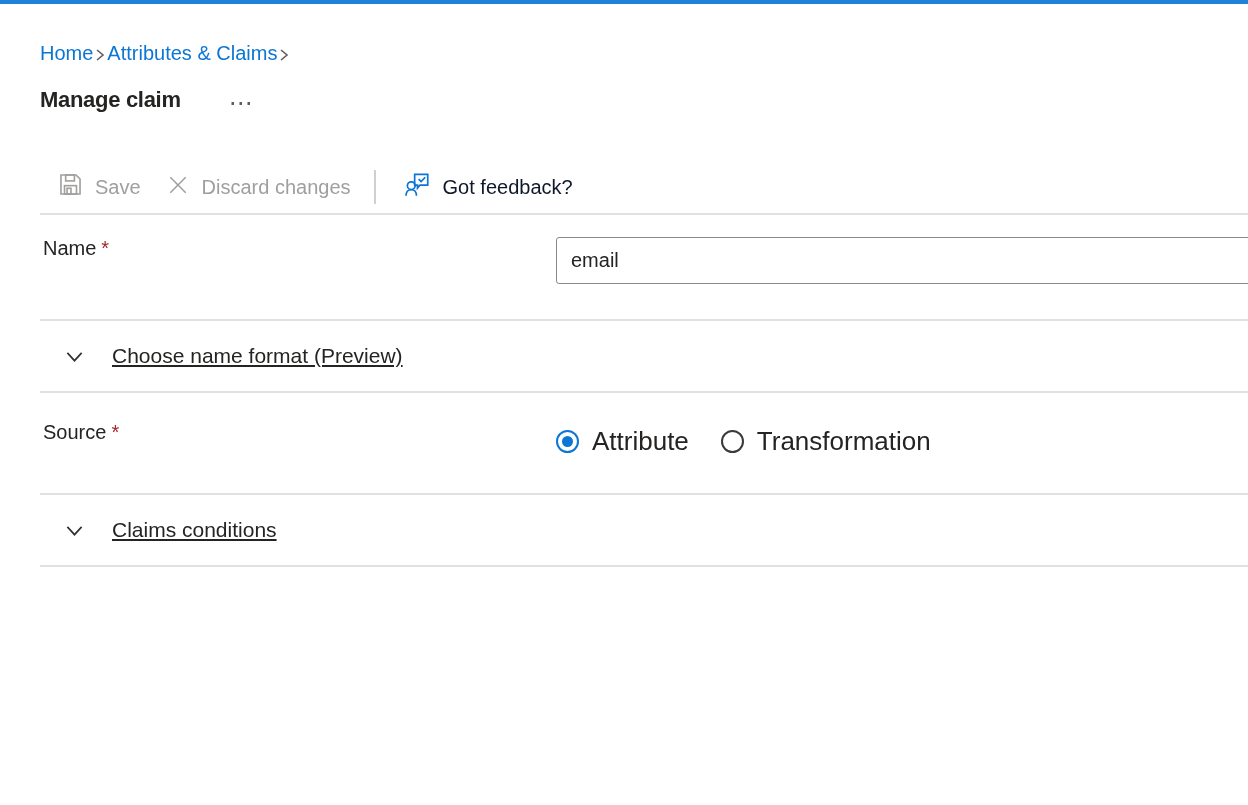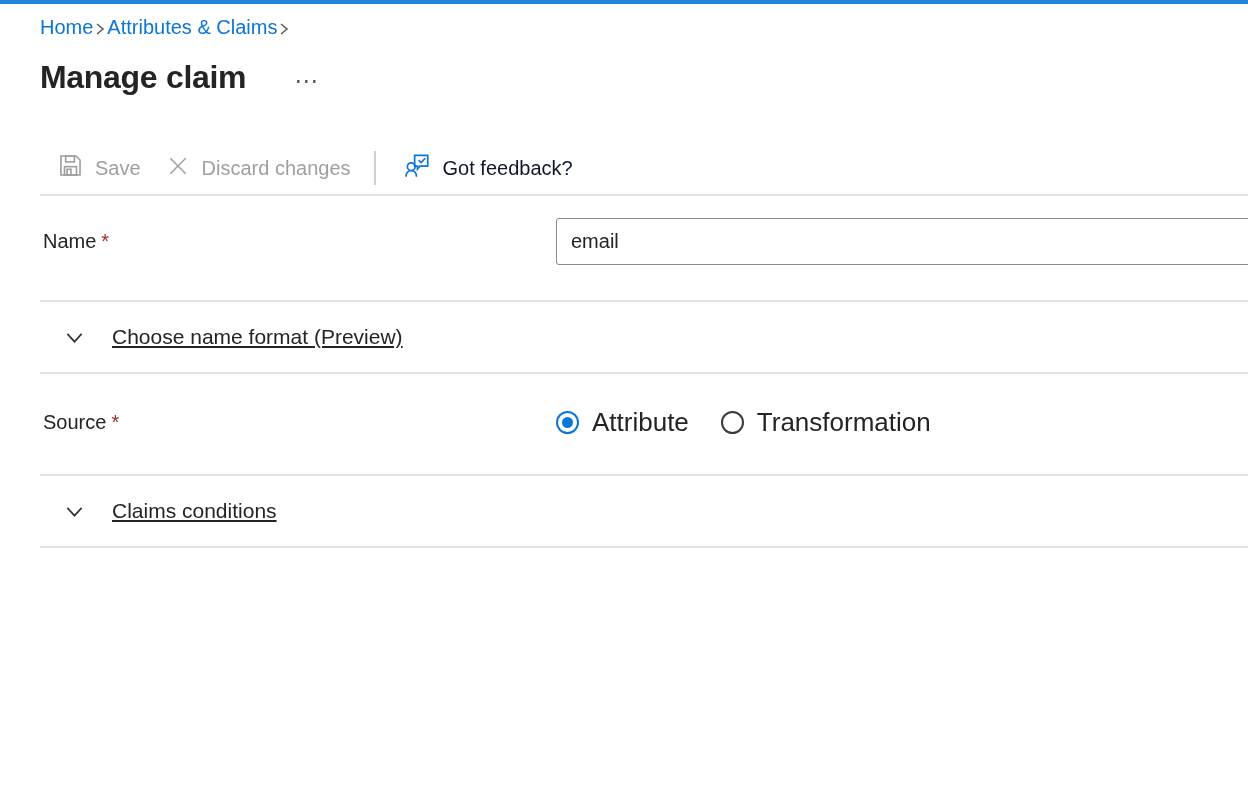--- a/index.html
+++ b/index.html
@@ -9,33 +9,33 @@
     background: #ffffff;
     font-family: "Liberation Sans", sans-serif;
     color: #252423;
     border-top: 4px solid #1f83d8;
     overflow: hidden;
   }
   .page { padding-left: 40px; }
 
   
   .breadcrumb {
-    margin-top: 12px;
+    margin-top: 38px;
     display: flex; align-items: center; 
     font-size: 20px;
   }
   .breadcrumb a {
     color: #0b76d4; text-decoration: none; cursor: pointer;
   }
   .crumb-sep { display: inline-flex; align-items: center; margin-top: 2px; }
 
   
   .title-row { margin-top: 20px; display: flex; align-items: center; gap: 44px; }
   .page-title {
-    margin: 0; font-size: 32px; font-weight: 700; color: #252423;
+    margin: 0; font-size: 22px; font-weight: 700; color: #252423;
     letter-spacing: -0.3px;
   }
   .more-btn {
     border: none; background: none; padding: 0 4px;
     font-size: 24px; color: #605e5c; cursor: pointer; line-height: 1;
     margin-top: 6px;
   }
 
   
   .toolbar {
@@ -54,21 +54,21 @@
   .cmd-btn.enabled { color: #0f172a; }
   .toolbar-sep {
     width: 2px; height: 34px; background: #d2d0ce; margin: 0 16px 0 10px;
   }
   .divider {
     height: 0; border-bottom: 2px solid #e3e1df;
   }
   .divider.toolbar-divider { margin-top: 0; }
 
   
-  .form-row { display: flex; align-items: center; }
+  .form-row { display: flex; }
   .field-label {
     width: 516px; flex: 0 0 516px;
     font-size: 20px; color: #252423; padding-left: 3px;
   }
   .req { color: #a4262c; margin-left: 5px; }
   .text-input {
     flex: 1; margin-right: -6px;
     height: 47px;
     border: 1.5px solid #8c8a88; border-radius: 3px;
     font-family: "Liberation Sans", sans-serif;

